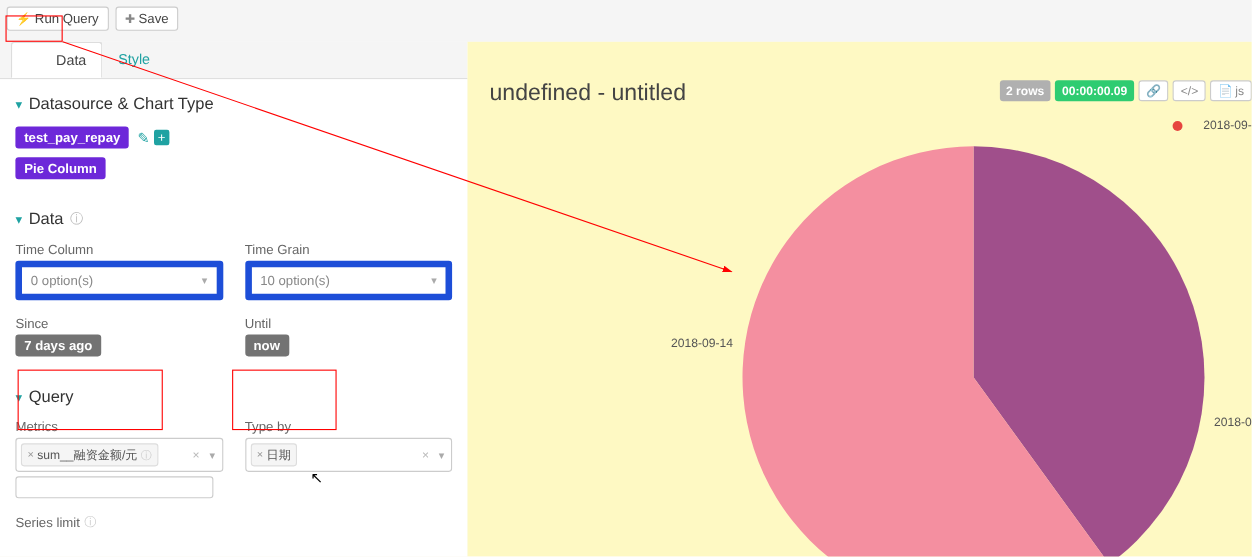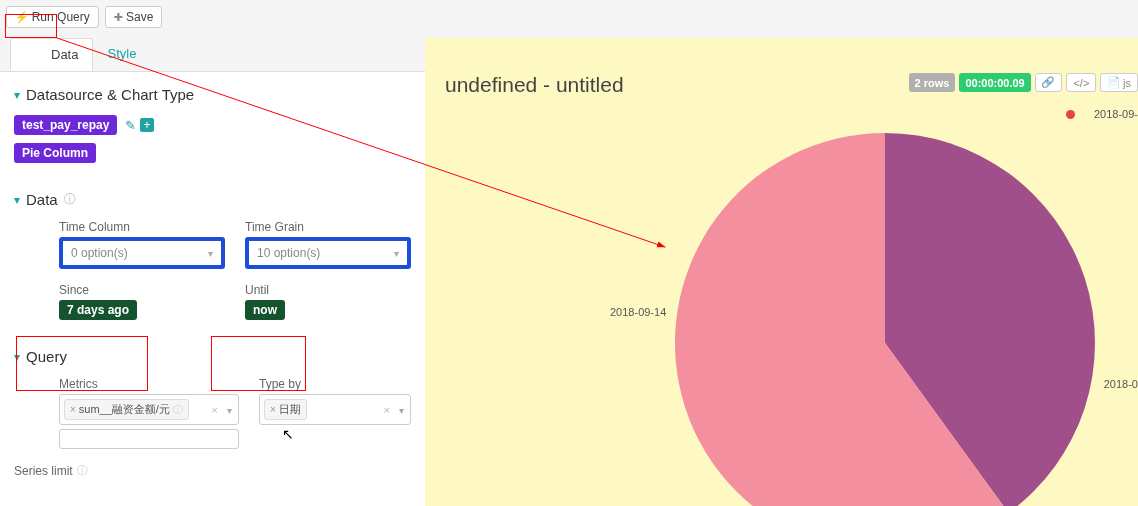--- a/index.html
+++ b/index.html
@@ -19,32 +19,32 @@
   .tab { padding: 8px 14px; font-size: 13px; color: #1fa2a2; cursor: pointer; }
   .tab.active { background: #fff; border: 1px solid #ddd; border-bottom-color: #fff; border-radius: 3px 3px 0 0; color: #444; padding-left: 40px; }
 
   .panel-body { flex: 1; overflow-y: auto; background: #fff; padding: 0 0 10px 0; }
 
   .section { border-bottom: 0; padding: 6px 14px; }
   .section-h { display: flex; align-items: center; gap: 6px; padding: 8px 0 6px 0; cursor: pointer; font-size: 15px; color: #333; }
   .caret { color: #1fa2a2; font-size: 12px; }
   .section-h .info { color: #bbb; font-size: 12px; }
 
-  .field-row { display: flex; gap: 20px; margin-left: 45px; }
+  .field-row { display: flex; gap: 20px; }
   .field { flex: 1; margin: 6px 0 8px 0; }
   .field-label { font-size: 12px; color: #666; margin-bottom: 3px; display: flex; align-items: center; gap: 4px; }
   .field-label .info { color: #ccc; font-size: 11px; }
 
   .pill { display: inline-block; background: #6d28d9; color: #fff; font-size: 12px; font-weight: bold; padding: 3px 8px; border-radius: 3px; }
-  .pill.dark { background: #14532d; }
+  .pill.dark { background: #737373; }
   .ds-actions { display: inline-flex; gap: 4px; margin-left: 4px; vertical-align: middle; }
   .ic-edit { color: #1fa2a2; font-size: 13px; cursor: pointer; }
   .ic-plus { background: #1fa2a2; color: #fff; width: 14px; height: 14px; border-radius: 2px; display: inline-flex; align-items: center; justify-content: center; font-size: 12px; cursor: pointer; }
 
-  .select { width: 100%; border: 4px solid #1d4ed8; border-radius: 3px; background: #fff; padding: 5px 8px; font-size: 12px; color: #888; display: flex; justify-content: space-between; align-items: center; cursor: pointer; }
+  .select { width: 100%; border: 6px solid #1d4ed8; border-radius: 3px; background: #fff; padding: 5px 8px; font-size: 12px; color: #888; display: flex; justify-content: space-between; align-items: center; cursor: pointer; }
   .select .chev { color: #aaa; font-size: 10px; }
 
   .tagbox { border: 1px solid #ccc; border-radius: 3px; background: #fff; padding: 4px 6px 4px 4px; min-height: 28px; display: flex; flex-wrap: wrap; align-items: center; gap: 3px; position: relative; }
   .tagbox .chev { position: absolute; right: 6px; top: 50%; transform: translateY(-50%); color: #aaa; font-size: 10px; }
   .tagbox .xclear { position: absolute; right: 20px; top: 50%; transform: translateY(-50%); color: #bbb; font-size: 11px; }
   .tag { display: inline-flex; align-items: center; gap: 3px; background: #f5f5f5; border: 1px solid #ddd; border-radius: 3px; padding: 2px 5px; font-size: 11px; color: #555; }
   .tag .x { color: #999; font-size: 10px; cursor: pointer; }
   .tag .info { color: #ccc; font-size: 10px; }
 
   .extra-box { border: 1px solid #ccc; border-radius: 3px; height: 20px; margin-top: 4px; width: 180px; }

